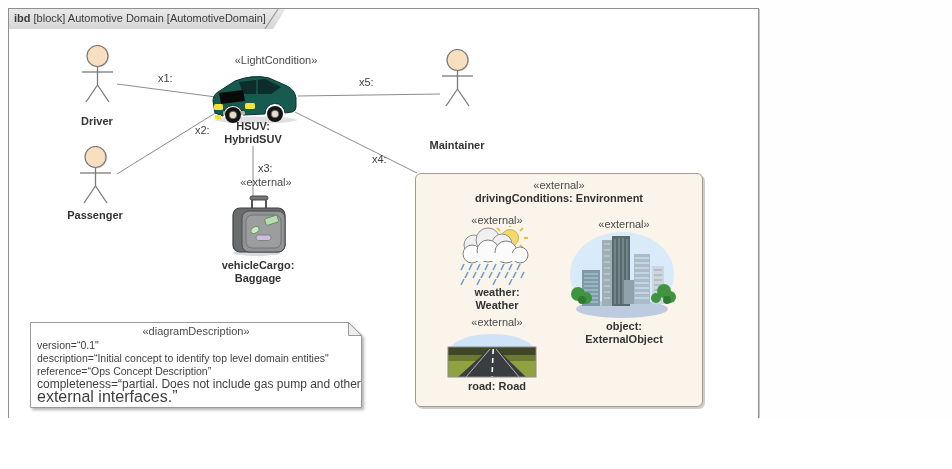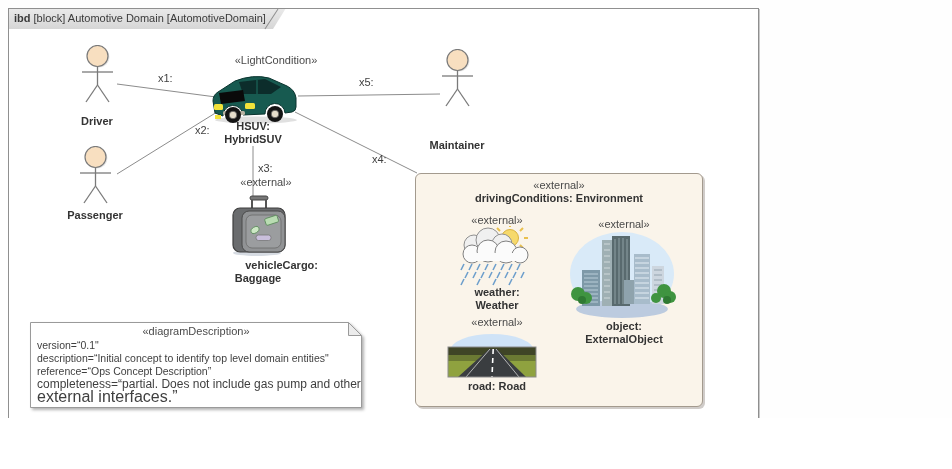--- a/index.html
+++ b/index.html
@@ -113,21 +113,21 @@
     <rect x="25" y="2" width="18" height="4" rx="2" fill="#777" stroke="#444" stroke-width="1"></rect>
     <line x1="27" y1="6" x2="27" y2="16" stroke="#555" stroke-width="2"></line>
     <line x1="41" y1="6" x2="41" y2="16" stroke="#555" stroke-width="2"></line>
     <rect x="8" y="14" width="52" height="44" rx="7" fill="#6a6c6e" stroke="#3f3f3f" stroke-width="1.2"></rect>
     <rect x="17" y="17" width="43" height="41" rx="7" fill="#919395" stroke="#4a4a4a" stroke-width="1"></rect>
     <rect x="21" y="21" width="35" height="33" rx="6" fill="#9b9d9f" stroke="#6a6a6a" stroke-width="0.8"></rect>
     <rect x="40" y="23" width="13" height="7" rx="1.5" fill="#b9dcb2" stroke="#5a8a5a" stroke-width="0.8" transform="rotate(-18 46 26)"></rect>
     <ellipse cx="30" cy="36" rx="4.5" ry="3" fill="#cde8c5" stroke="#5a8a5a" stroke-width="0.8" transform="rotate(-28 30 36)"></ellipse>
     <rect x="31" y="41" width="15" height="5.5" rx="2.5" fill="#cabfdc" stroke="#777" stroke-width="0.8"></rect>
   </svg>
-  <div class="lbl b ctr" style="left:198px;top:259px;width:120px;text-align:right;">vehicleCargo:</div>
+  <div class="lbl b ctr" style="left:198px;top:259px;width:120px;">vehicleCargo:</div>
   <div class="lbl b ctr" style="left:198px;top:272px;width:120px;">Baggage</div>
 
   <div class="envframe">
     <div class="lbl ctr stereo" style="left:0;top:5px;width:286px;">«external»</div>
     <div class="lbl b ctr" style="left:0;top:18px;width:286px;">drivingConditions: Environment</div>
 
     <div class="lbl ctr stereo" style="left:22px;top:40px;width:118px;">«external»</div>
     <svg class="abs" style="left:34px;top:52px;" width="92" height="60" viewBox="0 0 92 60">
       <circle cx="60" cy="12" r="8.5" fill="#f6d96b" stroke="#dbb33f" stroke-width="1"></circle>
       <path d="M60,1 V-3 M70,5 L73,2 M74,12 H78 M70,19 L73,22 M50,5 L47,2" stroke="#e9c04e" stroke-width="2" fill="none"></path>

